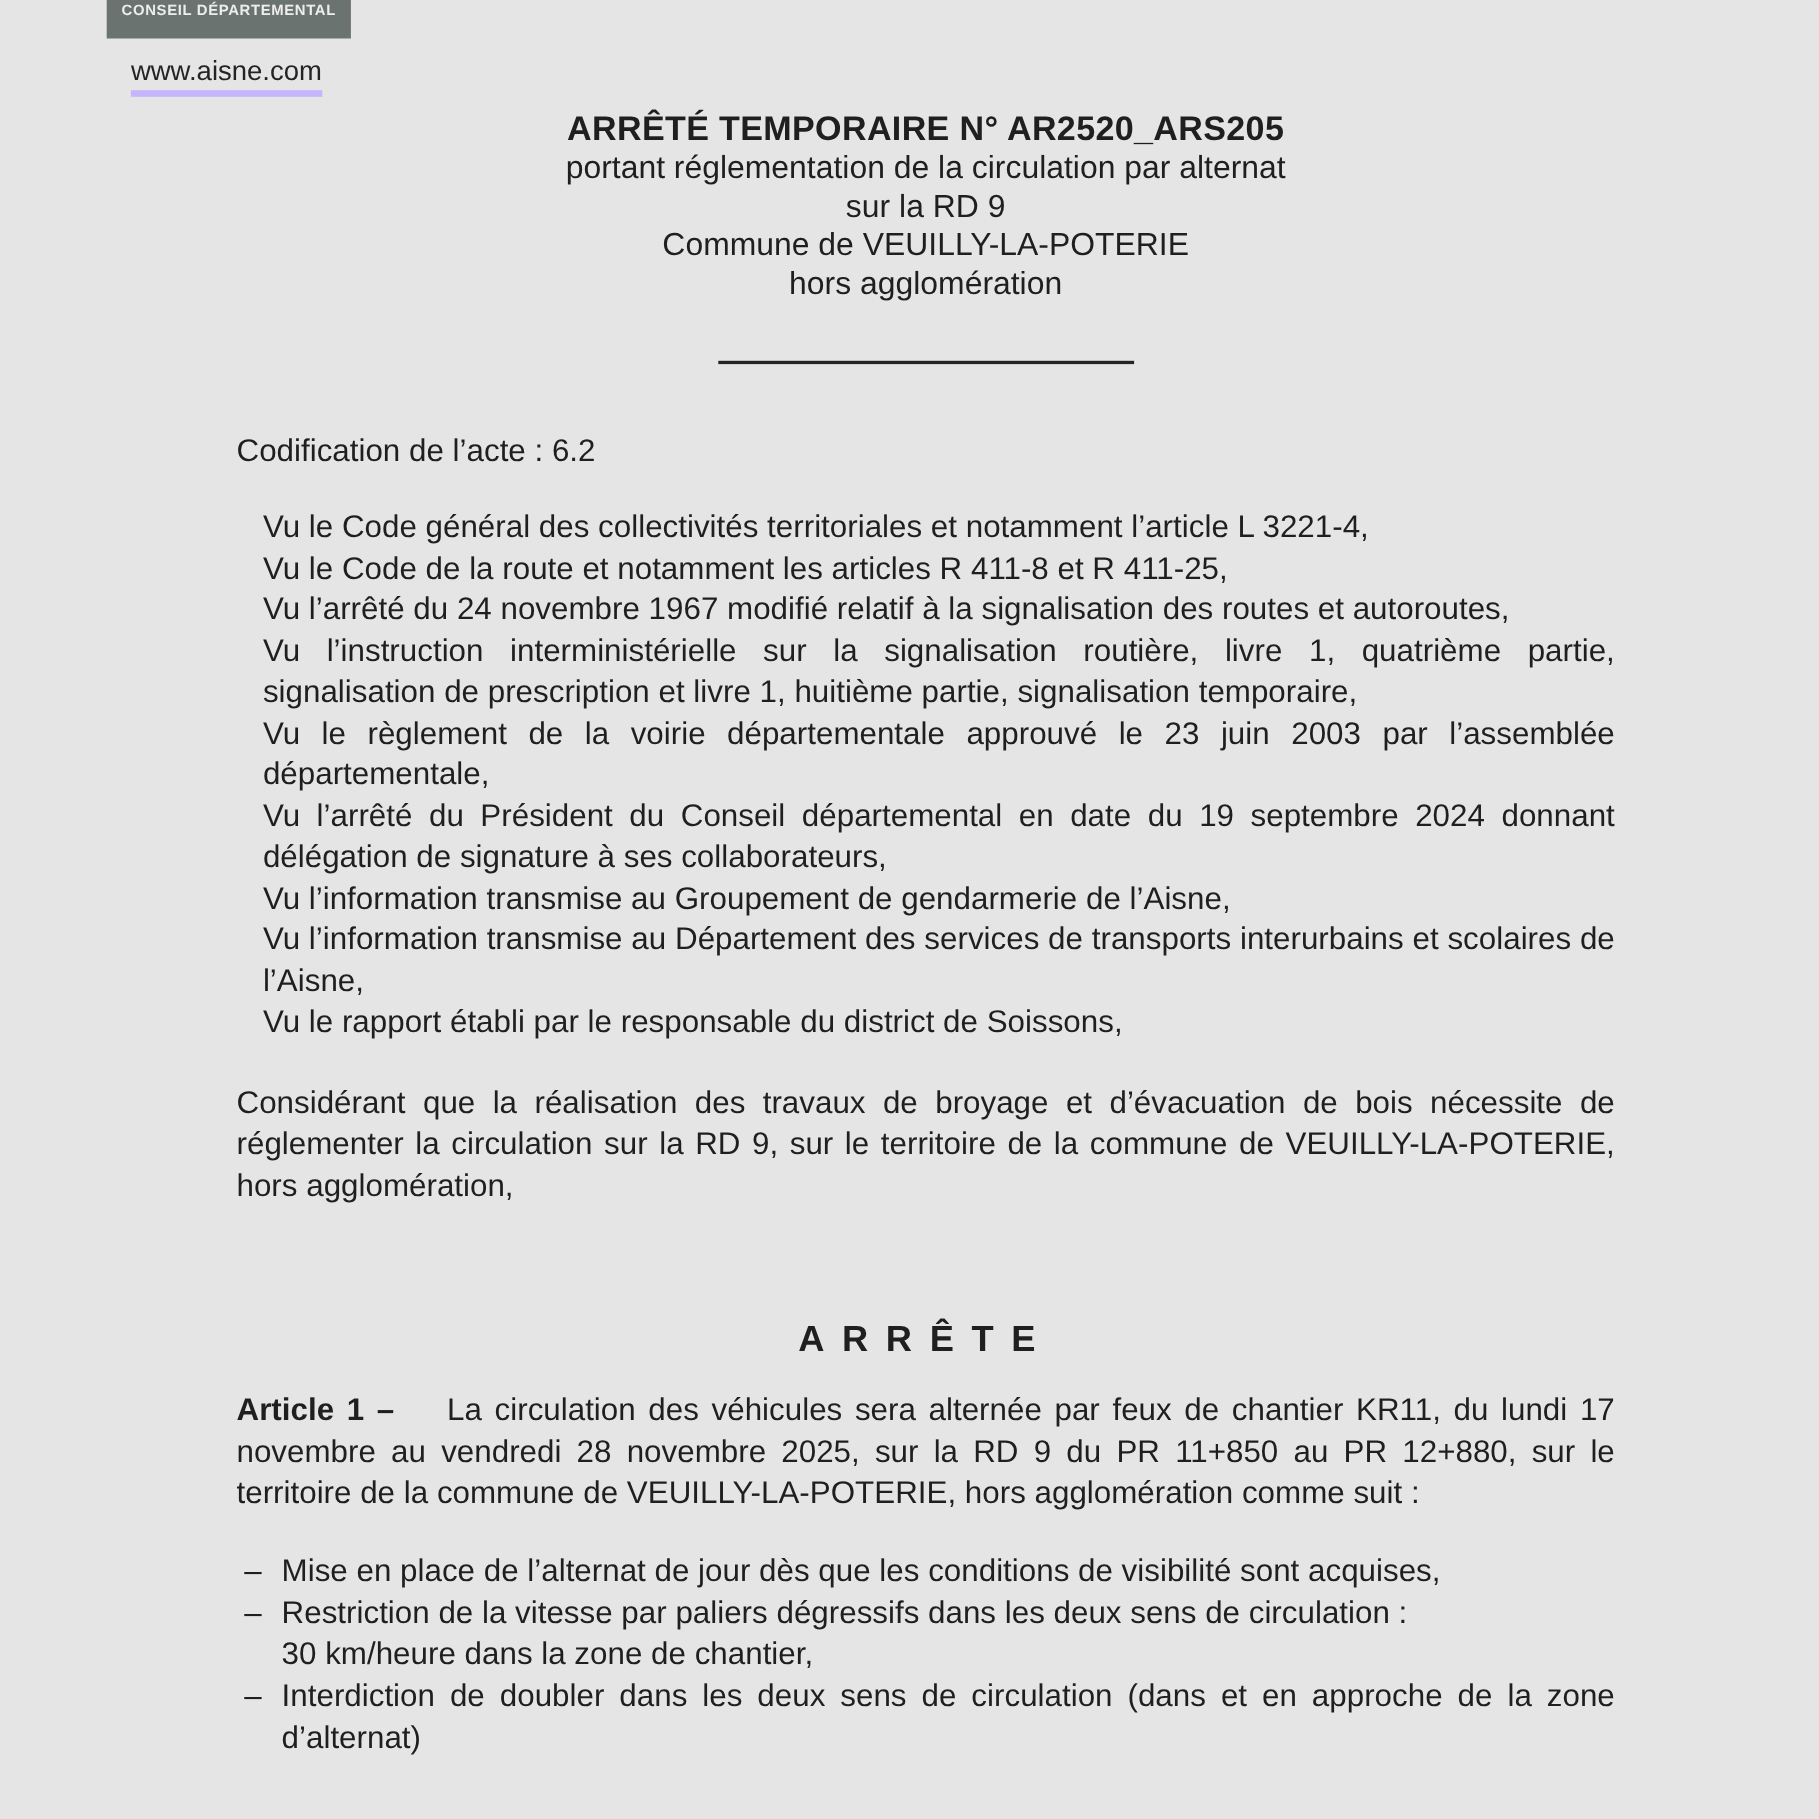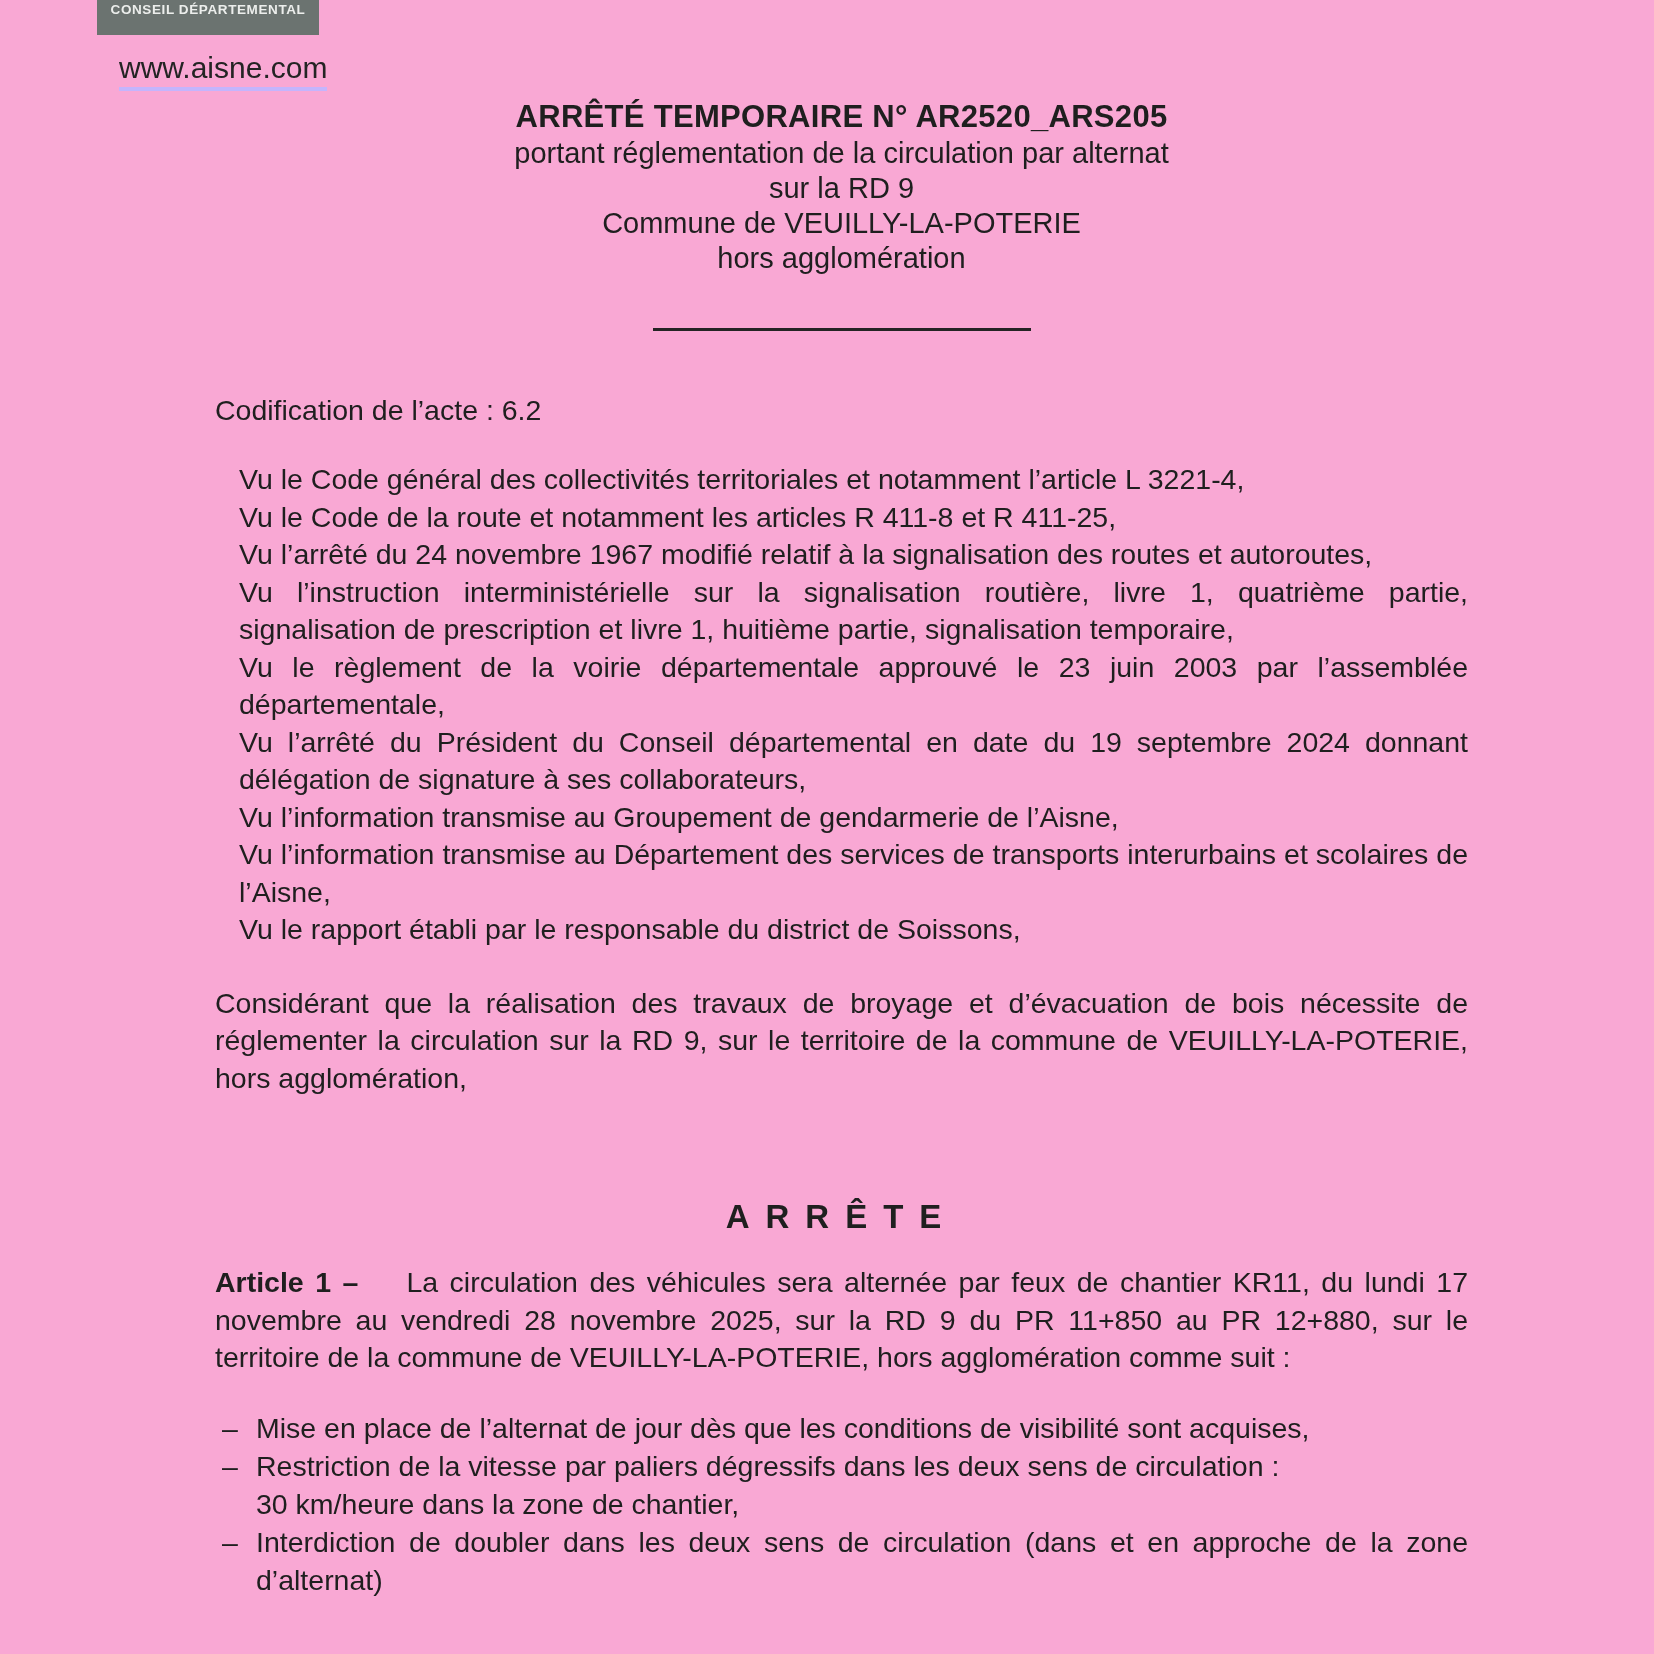--- a/index.html
+++ b/index.html
@@ -1,20 +1,20 @@
 <!DOCTYPE html>
 <html><head>
 <meta charset="utf-8">
 <style>
   html, body { margin: 0; padding: 0; background: #ffffff; }
   .page {
     position: relative;
     width: 1654px;
     height: 1654px;
-    background: #f9a8d4;
+    background: #e5e5e5;
     overflow: hidden;
     font-family: "Liberation Sans", sans-serif;
     color: #1f1f1f;
   }
 
   
   .logo-box {
     position: absolute;
     left: 97px;
     top: -57px;
@@ -38,23 +38,23 @@
     letter-spacing: 0.6px;
     color: #eceeec;
     margin-top: 1px;
     white-space: nowrap;
   }
 
   .website {
     position: absolute;
     left: 119px;
     top: 51px;
-    font-size: 30px;
+    font-size: 25px;
     color: #242424;
-    border-bottom: 4px solid #c4b5fd;
+    border-bottom: 6px solid #c4b5fd;
     padding-bottom: 2px;
   }
 
   
   .content {
     position: absolute;
     left: 215px;
     top: 0;
     width: 1253px;
   }

